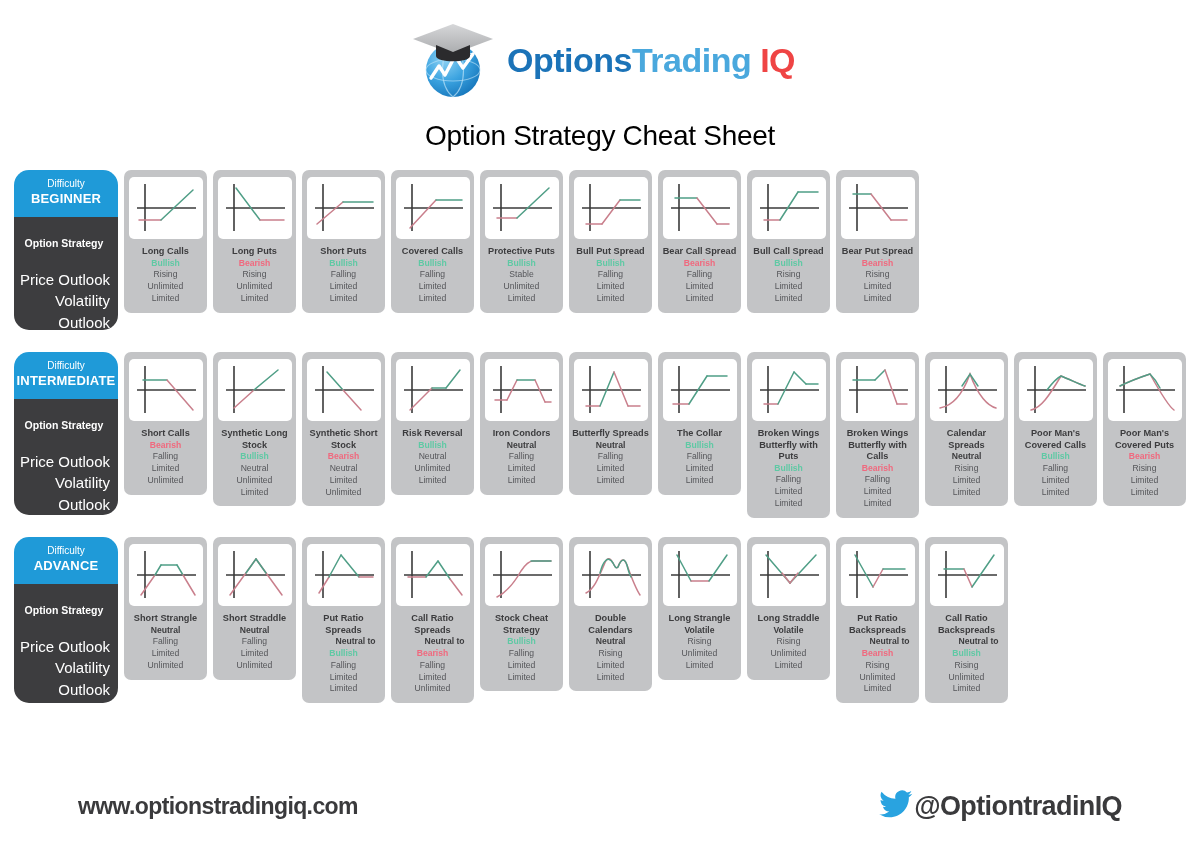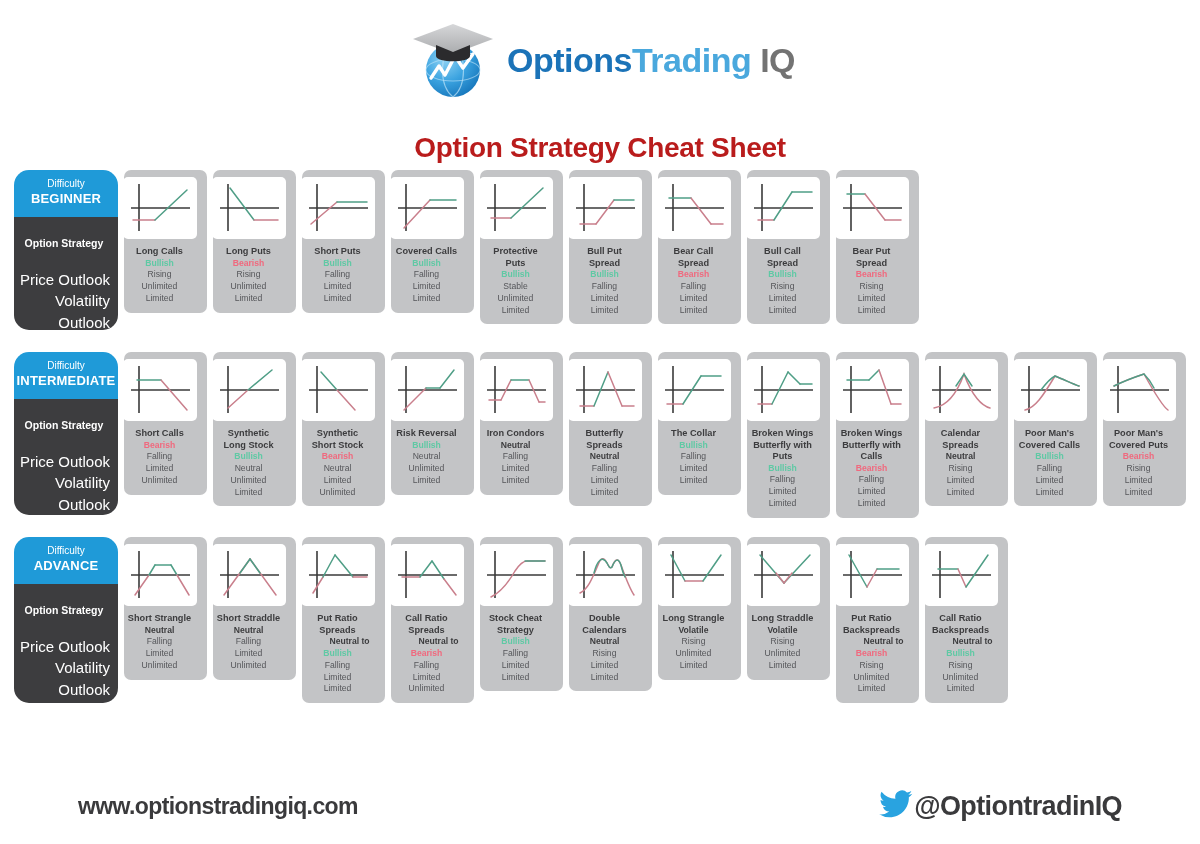--- a/index.html
+++ b/index.html
@@ -9,23 +9,23 @@
     overflow:hidden;position:relative;
   }
 
   
   .header{width:100%;padding-top:18px;text-align:center;}
   .logo-wrap{display:flex;align-items:center;justify-content:center;gap:6px;height:84px;}
   .logo-mark{position:relative;width:96px;height:84px;}
   .logo-text{font-size:34px;font-weight:bold;letter-spacing:-0.5px;line-height:1;white-space:nowrap;}
   .lt-a{color:#1b73b8;}
   .lt-b{color:#4aa8dd;font-weight:600;}
-  .lt-c{color:#737373;}
+  .lt-c{color:#ef4444;}
   .sheet-title{
-    font-size:28px;font-weight:bold;color:#b91c1c;margin-top:30px;letter-spacing:-0.3px;
+    font-size:28px;font-weight:normal;color:#000000;margin-top:18px;letter-spacing:-0.3px;
   }
 
   
   .board{position:absolute;left:0;top:170px;width:1200px;}
   .row{display:flex;align-items:flex-start;margin-left:14px;margin-bottom:22px;}
   .row-1{height:160px;}
   .row-2{height:163px;}
   .row-3{height:166px;}
 
   
@@ -46,21 +46,21 @@
   }
   .rl-os{font-size:10.5px;font-weight:bold;text-align:center;margin-bottom:20px;}
   .rl-attrs{text-align:right;font-size:15px;line-height:1.42;}
 
   
   .cards{display:flex;flex:1;}
   .card{
     background:#c3c4c6;border-radius:7px;margin-left:6px;
     width:83px;flex:0 0 83px;
     display:flex;flex-direction:column;align-items:center;
-    padding:7px 15px 8px 3px;box-sizing:border-box;height:100%;
+    padding:7px 3px 8px 3px;box-sizing:border-box;height:100%;
   }
   .chartbox{
     background:#ffffff;border-radius:5px;width:74px;height:62px;
     display:flex;align-items:center;justify-content:center;flex:0 0 62px;
   }
   .chartbox svg{display:block;}
   .cname{
     font-size:9.2px;font-weight:bold;color:#3c3c3e;text-align:center;
     line-height:1.25;margin-top:7px;
   }

